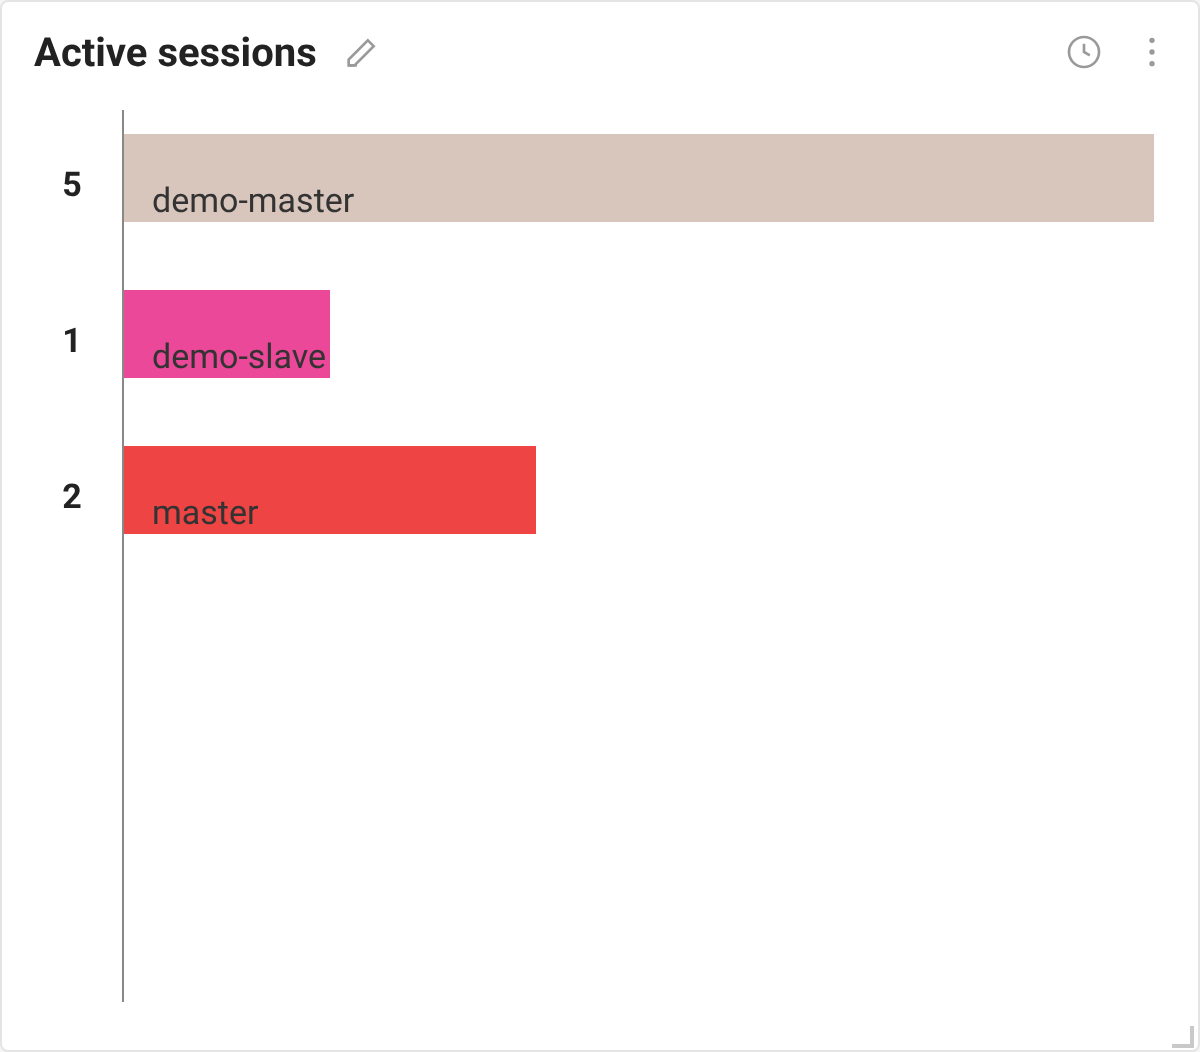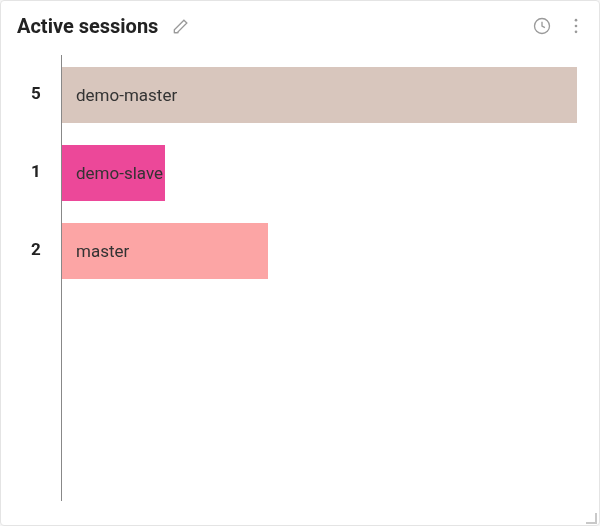--- a/index.html
+++ b/index.html
@@ -63,23 +63,23 @@
   }
   .row {
     position: absolute;
     left: 0;
     height: 52px;
   }
   .row .bar {
     position: absolute;
     left: 0;
     top: 0;
-    height: 56px;
+    height: 44px;
     display: flex;
-    align-items: center;
+    align-items: flex-end;
     padding-left: 14px;
     font-size: 17px;
     color: #333;
     box-sizing: border-box;
     white-space: nowrap;
   }
   .value-label {
     position: absolute;
     right: 100%;
     top: 0;
@@ -154,21 +154,21 @@
           </div>
         </div>
         <div class="row" style="top: 90px; width: 100%;">
           <div class="value-label">1</div>
           <div class="bar" style="background-color: #ec4899; width: 20%;">
             <span>demo-slave</span>
           </div>
         </div>
         <div class="row" style="top: 168px; width: 100%;">
           <div class="value-label">2</div>
-          <div class="bar" style="background-color: #fca5a5; width: 40%;">
+          <div class="bar" style="background-color: #ef4444; width: 40%;">
             <span>master</span>
           </div>
         </div>
       </div>
   </div>
 
   <span class="resize-handle" title="resize-handle-icon">
     <svg viewBox="0 0 14 14">
       <path d="M3 13 L13 13 L13 3"></path>
     </svg>

